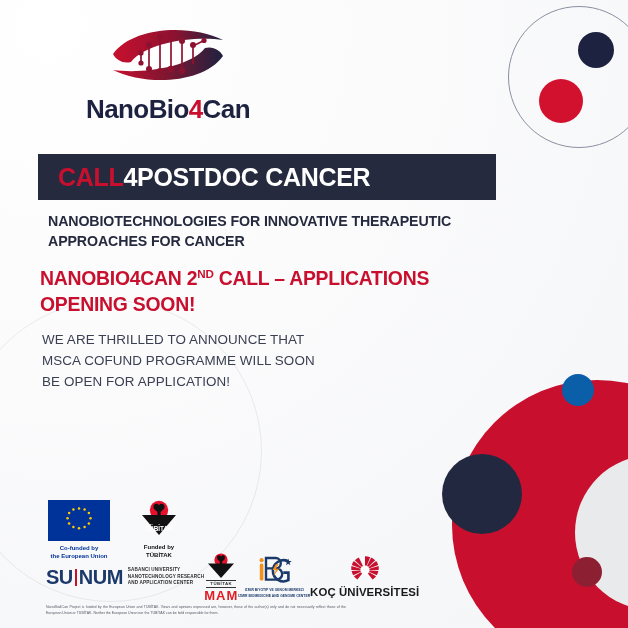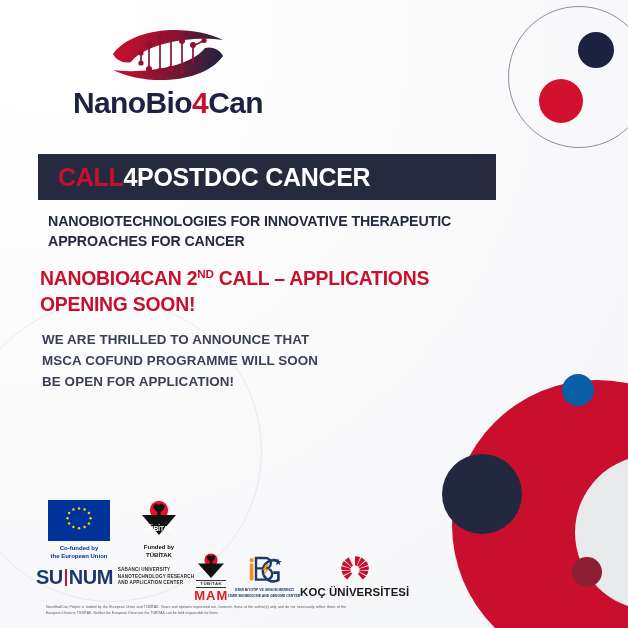--- a/index.html
+++ b/index.html
@@ -84,22 +84,22 @@
 
   
   .logo-block {
     position: absolute;
     left: 38px; top: 24px;
     width: 260px;
     text-align: center;
   }
   .logo-mark { width: 122px; height: 62px; display: block; margin: 0 auto; }
   .logo-word {
-    margin-top: 2px;
-    font-size: 30px;
+    margin-top: 10px;
+    font-size: 26px;
     font-weight: 700;
     letter-spacing: -0.6px;
     color: #1d2240;
     line-height: 1;
     white-space: nowrap;
   }
   .logo-word .four { color: #c8102e; }
   .logo-word .can { color: #1d2240; }
 
   
@@ -147,21 +147,21 @@
     color: #c8102e;
   }
   .headline sup { font-size: 0.6em; vertical-align: super; line-height: 0; }
 
   
   .bodytext {
     position: absolute;
     left: 42px; top: 330px;
     width: 330px;
     font-size: 13.4px;
-    font-weight: 700;
+    font-weight: 400;
     letter-spacing: 0.1px;
     line-height: 1.55;
     color: #3a3f52;
   }
   .bodytext sup { font-size: 0.62em; vertical-align: super; line-height: 0; }
 
   
   .funders {
     position: absolute;
     left: 48px; top: 500px;
@@ -183,21 +183,21 @@
     color: #003399;
     line-height: 1.35;
     white-space: nowrap;
   }
   .tubitak-cap { color: #111111; }
   .tubitak-mark { width: 46px; height: 40px; display: block; margin: 0 auto; }
 
   
   .partners {
     position: absolute;
-    left: 36px; top: 553px;
+    left: 46px; top: 553px;
     width: 420px;
     height: 48px;
     display: flex;
     align-items: center;
   }
   .partner { display: flex; align-items: center; }
 
   .sunum-word {
     font-size: 20px;
     font-weight: 700;

